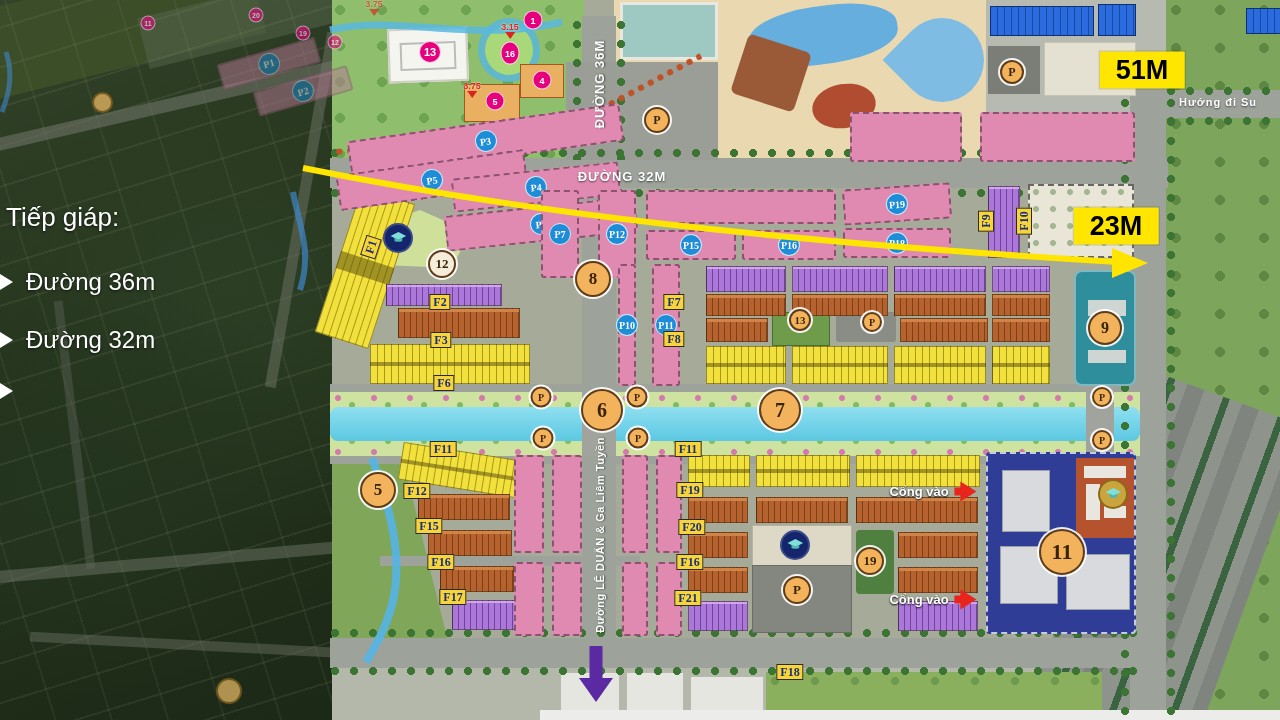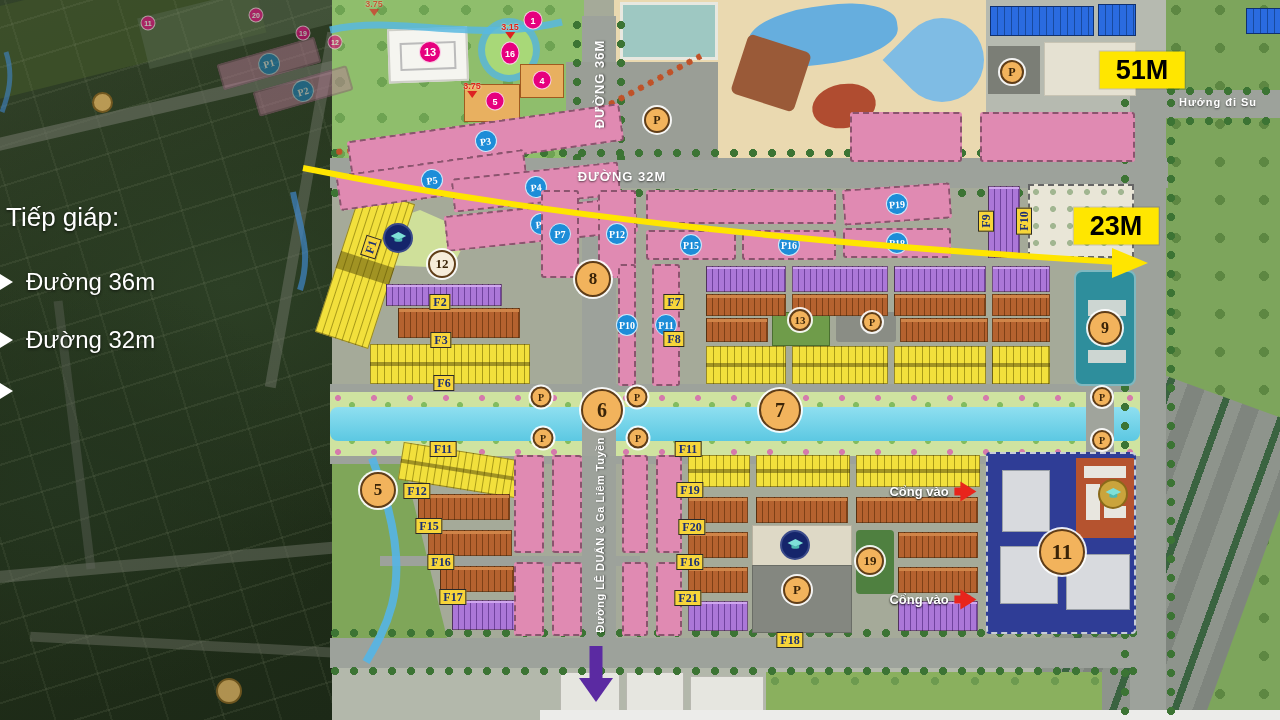--- a/index.html
+++ b/index.html
@@ -362,21 +362,21 @@
       <div class="ftag" style="left: 443px; top: 449px; transform: translate(-50%, -50%);">F11</div>
       <div class="ftag" style="left: 688px; top: 449px; transform: translate(-50%, -50%);">F11</div>
       <div class="ftag" style="left: 417px; top: 491px; transform: translate(-50%, -50%);">F12</div>
       <div class="ftag" style="left: 429px; top: 526px; transform: translate(-50%, -50%);">F15</div>
       <div class="ftag" style="left: 441px; top: 562px; transform: translate(-50%, -50%);">F16</div>
       <div class="ftag" style="left: 453px; top: 597px; transform: translate(-50%, -50%);">F17</div>
       <div class="ftag" style="left: 690px; top: 490px; transform: translate(-50%, -50%);">F19</div>
       <div class="ftag" style="left: 692px; top: 527px; transform: translate(-50%, -50%);">F20</div>
       <div class="ftag" style="left: 690px; top: 562px; transform: translate(-50%, -50%);">F16</div>
       <div class="ftag" style="left: 688px; top: 598px; transform: translate(-50%, -50%);">F21</div>
-      <div class="ftag" style="left: 790px; top: 640px; transform: translate(-50%, -50%);">F18</div>
+      <div class="ftag" style="left: 790px; top: 672px; transform: translate(-50%, -50%);">F18</div>
     </div>
 
   <div class="layer">
 
   <div class="grad" style="width: 30px; height: 30px; font-size: 14px; left: 398px; top: 238px; transform: translate(-50%, -50%);">
         <svg viewBox="0 0 24 24">
           <polygon points="12,4 22,9 12,14 2,9" fill="#7ee0d8"></polygon>
           <path d="M7,11 v4 c0,1.6 10,1.6 10,0 v-4 l-5,2.4 z" fill="#4db8b0"></path>
         </svg>
       </div>

